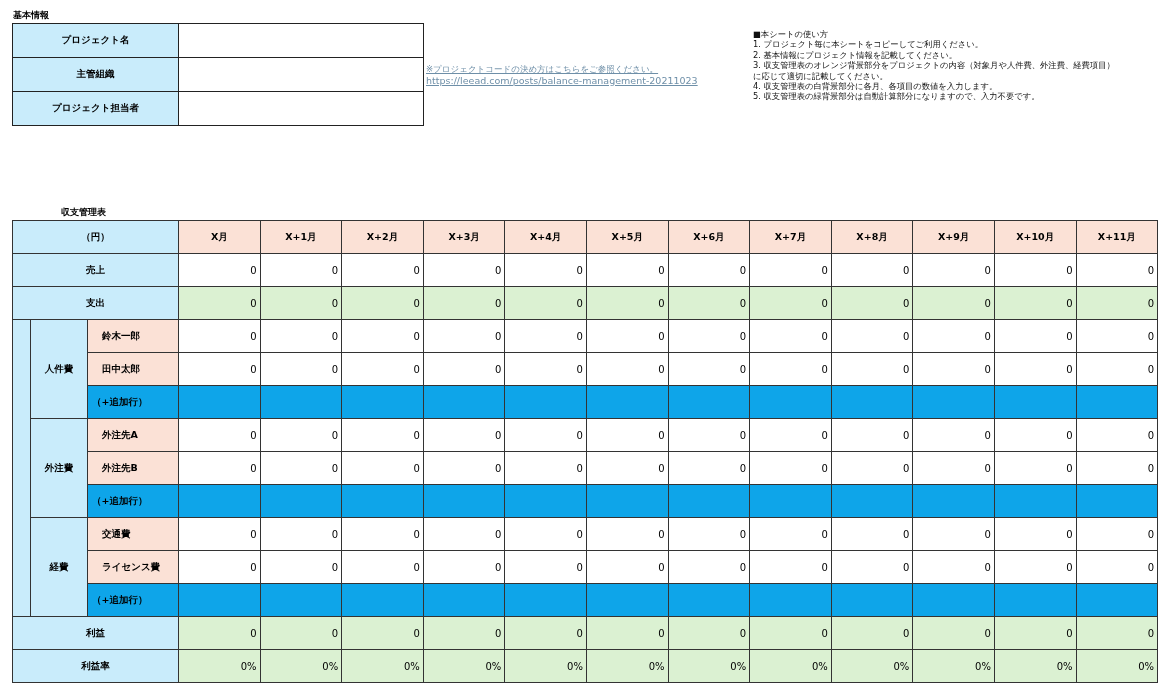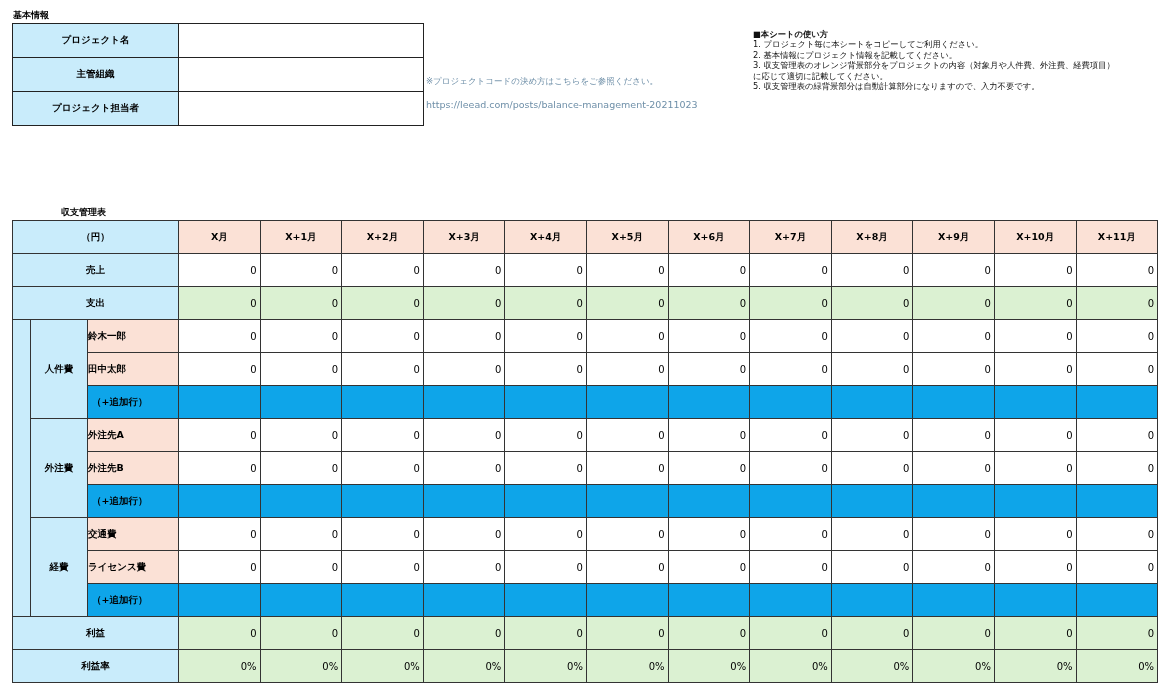--- a/index.html
+++ b/index.html
@@ -20,43 +20,43 @@
     height: 33px; border: 1px solid #222; font-size: 9.5px; font-weight: bold;
     padding: 0;
   }
   .info-table td.lbl { width: 165px; background: #c9ecfb; text-align: center; }
   .info-table td.val { width: 244px; background: #fff; }
 
   .note-link {
     position: absolute; left: 426px; top: 63px; font-size: 9.5px; color: #6e8fa8;
     line-height: 12px;
   }
-  .note-link span { display: block; cursor: pointer; margin-top: 12px; }
+  .note-link span { display: block; text-decoration: underline; cursor: pointer; }
   .note-link .jp { font-size: 8.5px; }
 
   .usage {
     position: absolute; left: 753px; top: 29px; font-size: 8.3px; line-height: 10.4px;
     color: #111;
   }
-  .usage .head { font-weight: bold; }
+  .usage .head { font-weight: normal; }
   .usage div { white-space: nowrap; }
 
   
   .bal {
     position: absolute; left: 12px; top: 220px;
     border-collapse: collapse; table-layout: fixed;
   }
   .bal td {
     height: 33px; padding: 0; border: 1px solid #333; font-size: 9.5px;
     box-sizing: border-box;
   }
   .bal .blue { background: #c9ecfb; font-weight: bold; text-align: center; }
   .bal .orange { background: #fbe1d6; font-weight: bold; }
   .bal .orange.center { text-align: center; }
-  .bal .orange.left { text-align: left; padding-left: 0; }
+  .bal .orange.left { text-align: left; padding-left: 14px; }
   .bal .green { background: #dbf1d2; }
   .bal .white { background: #ffffff; }
   .bal .gray { background: #0ea5e9; }
   .bal .gray.lbl { font-weight: bold; text-align: left; padding-left: 4px; }
   .bal .num { text-align: right; padding-right: 3px; font-size: 10px; }
   .bal .mcol { width: 81.6px; }
 </style>
 </head>
 <body>
 
@@ -83,20 +83,21 @@
   <span class="jp">※プロジェクトコードの決め方はこちらをご参照ください。</span>
   <span>https://leead.com/posts/balance-management-20211023</span>
 </div>
 
 <div class="usage">
   <div class="head">■本シートの使い方</div>
   <div>1. プロジェクト毎に本シートをコピーしてご利用ください。</div>
   <div>2. 基本情報にプロジェクト情報を記載してください。</div>
   <div>3. 収支管理表のオレンジ背景部分をプロジェクトの内容（対象月や人件費、外注費、経費項目）</div>
   <div>に応じて適切に記載してください。</div>
+  <div>4. 収支管理表の白背景部分に各月、各項目の数値を入力します。</div>
   <div>5. 収支管理表の緑背景部分は自動計算部分になりますので、入力不要です。</div>
 </div>
 
 <div class="section-title" style="top:206px;padding-left:48px;">収支管理表</div>
 
 <table class="bal">
   <colgroup>
     <col style="width:18px">
       <col style="width:57px">
       <col style="width:91px">

